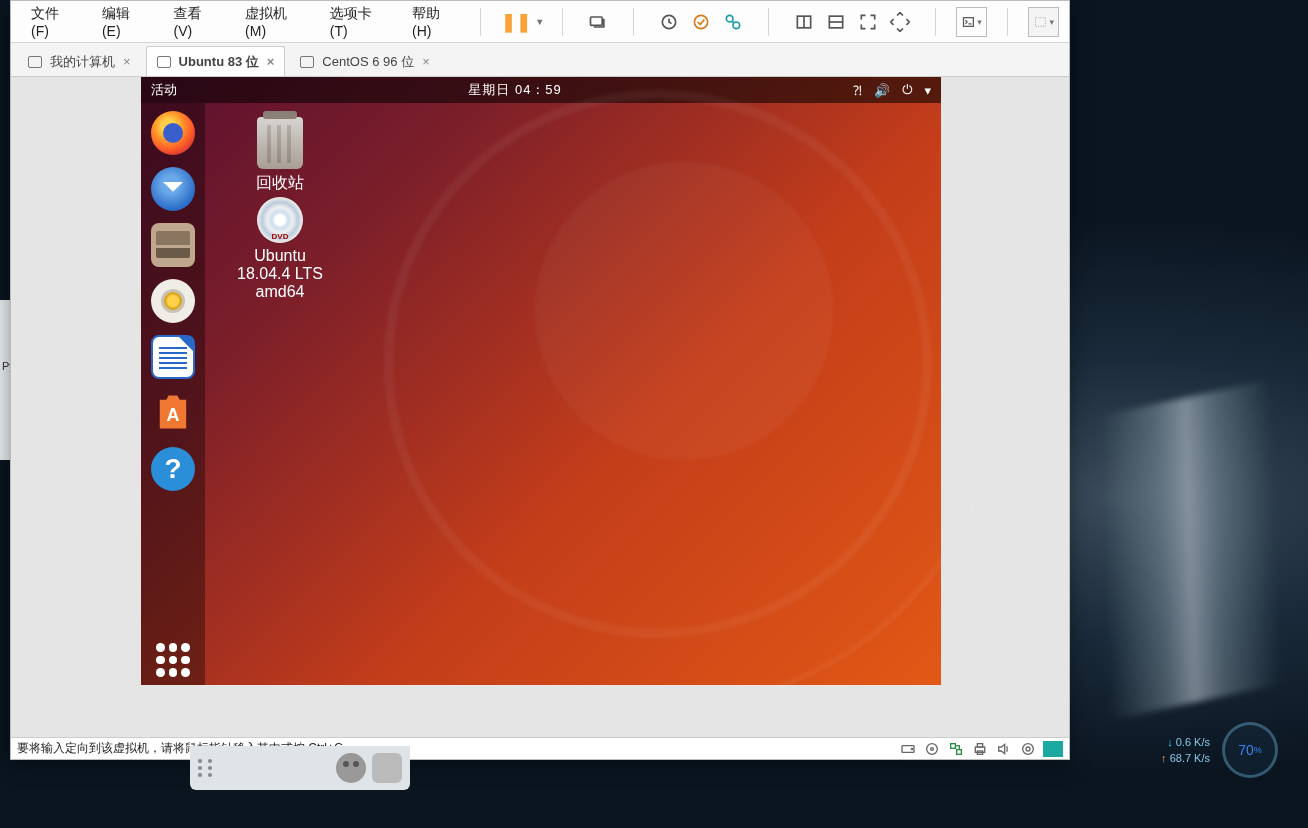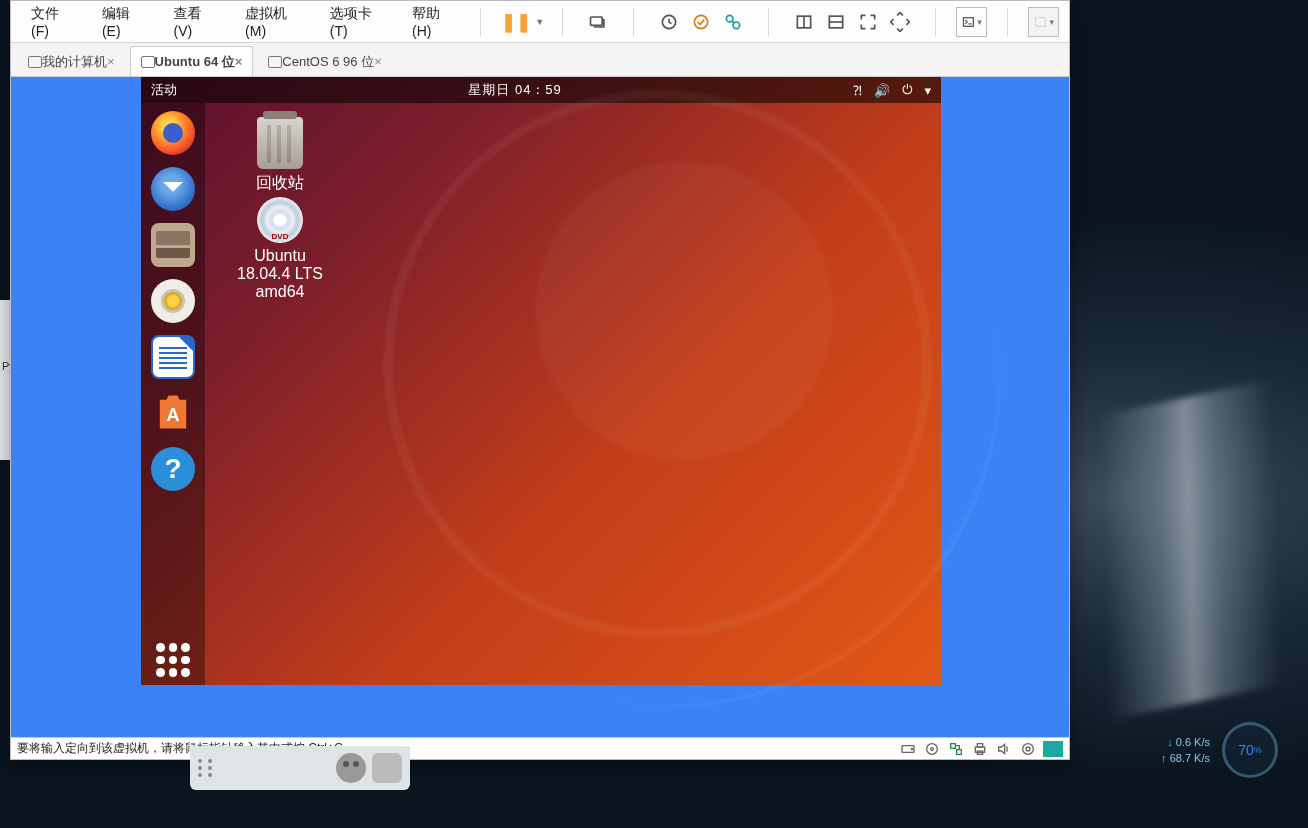--- a/index.html
+++ b/index.html
@@ -93,32 +93,32 @@
   .tb-btn.pause::after { content:"▾"; font-size:10px; color:#777; margin-left:6px;}
   .tb-btn svg { width:20px;height:20px; }
   .tb-group{display:flex;gap:2px;}
 
   
   .tabbar {
     height: 34px; display:flex; align-items:flex-end; padding: 0 6px;
     background:#f4f4f4; border-bottom:1px solid #ccc; gap:4px;
   }
   .tab {
-    height: 30px; display:flex; align-items:center; 
+    height: 30px; display:flex; align-items:center; gap:8px;
     padding: 0 10px; font-size:13px; color:#444;
     background:#f4f4f4; border:1px solid transparent; border-bottom:none;
     border-radius: 3px 3px 0 0;
   }
   .tab.active { background:#fff; border-color:#ccc; font-weight:600;}
   .tab .tab-icon{width:14px;height:12px;border:1.5px solid #777;border-radius:2px;}
   .tab .x{color:#888;font-size:13px;}
 
   
   .vm-viewport {
-    flex:1; background:#3b82f6; position:relative; overflow:hidden;
+    flex:1; background:#e5e5e5; position:relative; overflow:hidden;
   }
   .ubuntu {
     position:absolute; left:130px; top:0; width:800px; height:608px;
     background: linear-gradient(135deg, #5b1030 0%, #7a1e2a 25%, #c33d1a 60%, #e25815 100%);
     color:#fff;
   }
   .ubuntu::after{
     content:""; position:absolute; right:-60px; top:-30px; width:660px; height:660px;
     border-radius:50%;
     background:
@@ -281,21 +281,21 @@
   </div>
 
   <div class="tabbar">
     <div class="tab">
       <span class="tab-icon"></span>
       <span>我的计算机</span>
       <span class="x">×</span>
     </div>
     <div class="tab active">
       <span class="tab-icon"></span>
-      <span>Ubuntu 64 位</span>
+      <span>Ubuntu 83 位</span>
       <span class="x">×</span>
     </div>
     <div class="tab">
       <span class="tab-icon"></span>
       <span>CentOS 6 96 位</span>
       <span class="x">×</span>
     </div>
   </div>
 
   <div class="vm-viewport">

